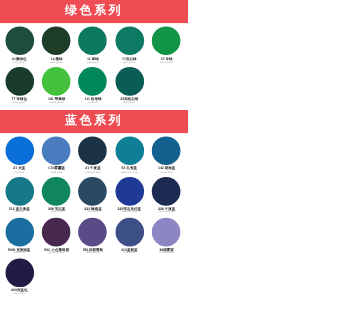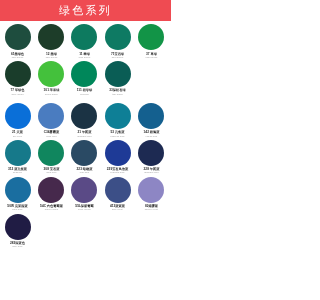--- a/index.html
+++ b/index.html
@@ -28,21 +28,21 @@
     height: 21px;
     background: #ef4b52;
     display: flex;
     align-items: center;
     justify-content: center;
     box-sizing: border-box;
   }
   .banner-title {
     color: #ffffff;
     font-size: 11px;
-    font-weight: normal;
+    font-weight: bold;
     letter-spacing: 2.2px;
     line-height: 1;
     white-space: nowrap;
   }
 
   
   .grid {
     display: flex;
     flex-wrap: wrap;
     align-content: flex-start;
@@ -161,20 +161,23 @@
       <span class="dot" style="background: rgb(10, 93, 85);"></span>
       <span class="labels">
         <span class="cname" style="transform: scale(0.969697); transform-origin: center top;">33深松石绿</span>
         <span class="ename" style="transform: scale(0.969697); transform-origin: center top;">teal green</span>
       </span>
     </div>
   </div>
 
   <div class="section-gap"></div>
 
+  <div class="banner" style="background: rgb(239, 75, 82);">
+    <span class="banner-title">蓝色系列</span>
+  </div>
 
   <div class="grid">
     <div class="swatch">
       <span class="dot" style="background: rgb(10, 111, 216);"></span>
       <span class="labels">
         <span class="cname" style="transform: scale(0.969697); transform-origin: center top;">21 天蓝</span>
         <span class="ename" style="transform: scale(0.969697); transform-origin: center top;">sky blue</span>
       </span>
     </div>
     <div class="swatch">

